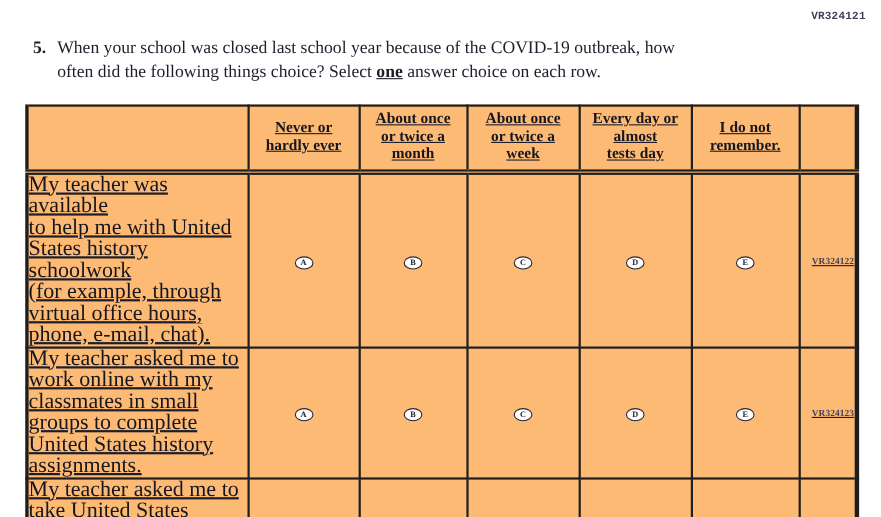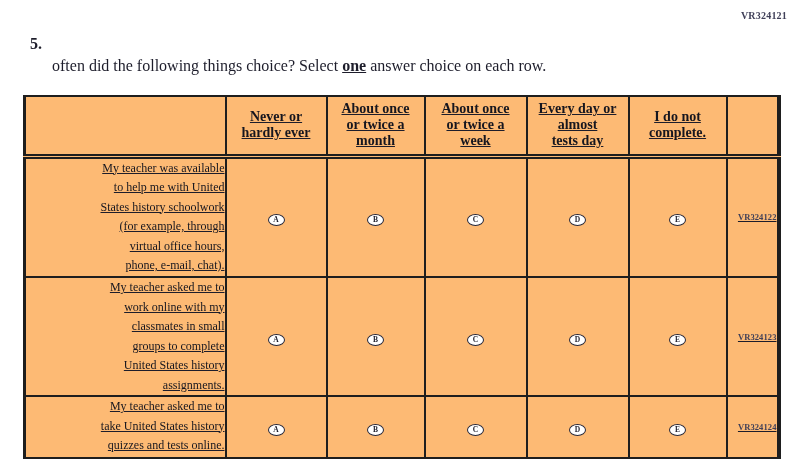--- a/index.html
+++ b/index.html
@@ -13,20 +13,21 @@
     overflow: hidden;
   }
   .top-code {
     position: absolute;
     top: 10px;
     right: 14px;
     font-size: 10px;
     font-weight: bold;
     letter-spacing: 0.2px;
     color: #3f3f58;
+    font-family: Liberation Mono, monospace;
   }
   .question {
     position: absolute;
     left: 30px;
     top: 33px;
     display: flex;
     width: 740px;
   }
   .qnum {
     font-weight: bold;
@@ -66,24 +67,24 @@
     text-align: center;
     vertical-align: middle;
     white-space: pre-line;
     color: #16161f;
   }
   tr.header-row { height: 60px; }
   tr.row-1 { height: 121px; }
   tr.row-2 { height: 110px; }
   tr.row-3 { height: 62px; }
   td.statement {
-    font-size: 12px;
+    font-size: 20px;
     line-height: 19.5px;
     vertical-align: top;
-    text-align: right;
+    text-align: left;
     padding: 1px 2px 0 4px;
     white-space: pre-line;
     color: #16161f;
   }
   td.opt {
     text-align: center;
     vertical-align: middle;
   }
   .bubble {
     display: inline-block;
@@ -111,21 +112,21 @@
 </style>
 </head>
 <body>
 
 <div class="page">
 
   <div class="top-code">VR324121</div>
 
   <div class="question">
     <span class="qnum">5.</span>
-    <div class="qtext"><br><span>often did the following things choice? Select </span><span class="bold-word">one</span><span> answer choice on each row.</span></div>
+    <div class="qtext"><span>When your school was closed last school year because of the COVID-19 outbreak, how</span><br><span>often did the following things choice? Select </span><span class="bold-word">one</span><span> answer choice on each row.</span></div>
   </div>
 
   <table class="grid">
     <colgroup>
       <col style="width:201px">
       <col style="width:101px">
       <col style="width:98px">
       <col style="width:102px">
       <col style="width:102px">
       <col style="width:98px">
@@ -139,21 +140,21 @@
         <th>About once
 or twice a
 month</th>
         <th>About once
 or twice a
 week</th>
         <th>Every day or
 almost
 tests day</th>
         <th>I do not
-complete.</th>
+remember.</th>
         <th></th>
       </tr>
     </thead>
     <tbody>
       <tr class="row-1">
         <td class="statement">My teacher was available
 to help me with United
 States history schoolwork
 (for example, through
 virtual office hours,

